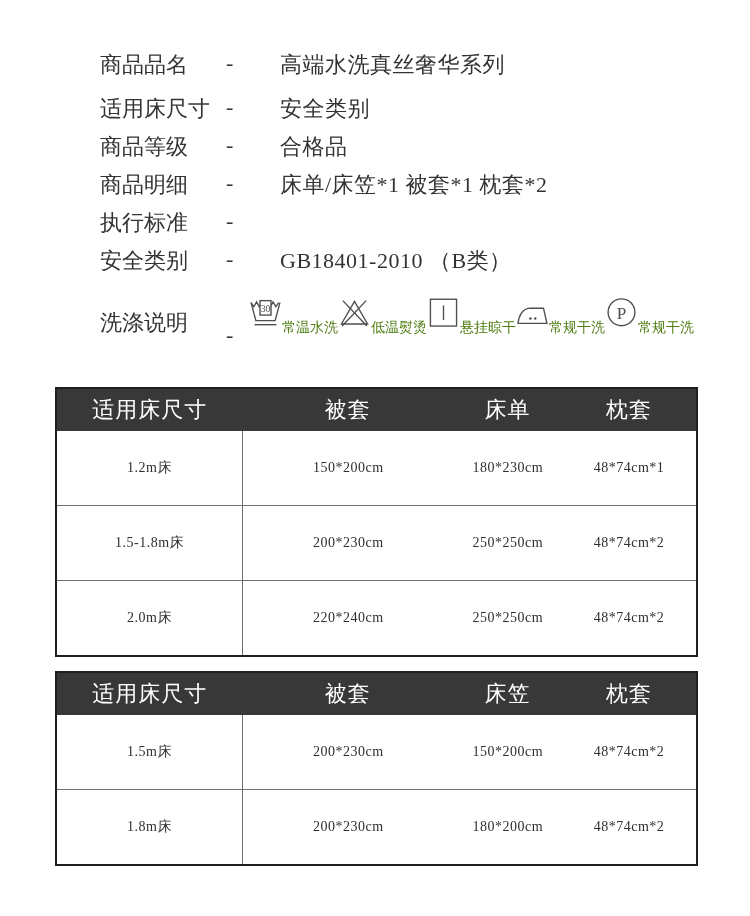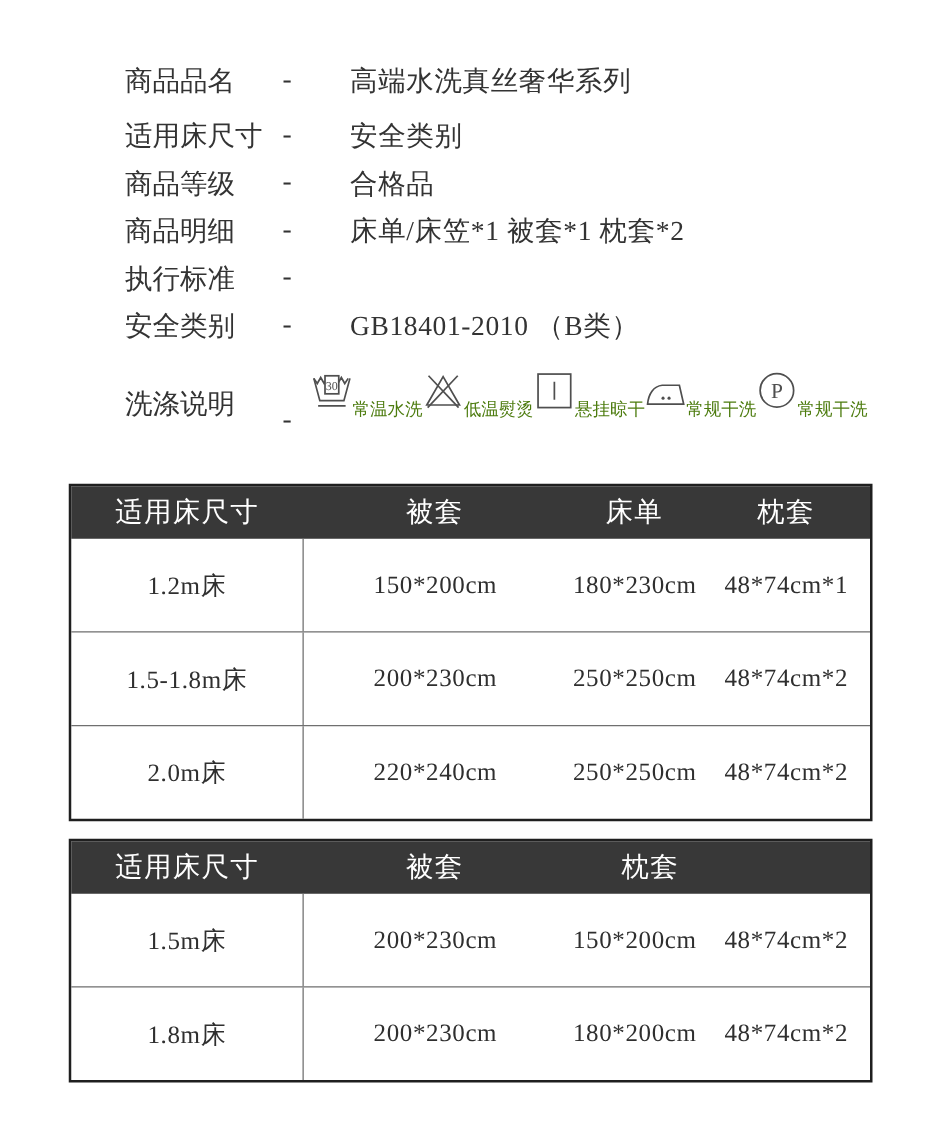--- a/index.html
+++ b/index.html
@@ -31,21 +31,21 @@
   .size-table { position:absolute; left:55px; width:639px; border:2px solid #1f1f1f; background:#ffffff; }
   .size-table .thead { display:flex; height:42px; background:#383838; }
   .size-table .th {
     display:flex; align-items:center; justify-content:center;
     color:#ffffff; font-size:22px; letter-spacing:1px;
   }
   .size-table .tr { display:flex; height:74px; }
   .size-table .tr + .tr { border-top:1px solid #6f6f6f; }
   .size-table .td {
     display:flex; align-items:center; justify-content:center;
-    font-size:20px; color:#2f2f2f; letter-spacing:0.5px;
+    font-size:14px; color:#2f2f2f; letter-spacing:0.5px;
   }
   .size-table .tr .col1 { border-right:1px solid #6f6f6f; }
   .col1 { width:29%; }
   .col2 { width:33%;text-align:center; }
   .col3 { width:17%; }
   .col4 { width:21%; }
 </style>
 </head>
 <body>
 
@@ -157,20 +157,21 @@
       <div class="td col2">220*240cm</div>
       <div class="td col3">250*250cm</div>
       <div class="td col4">48*74cm*2</div>
     </div>
   </div>
 
   <div class="size-table" style="top:671px">
     <div class="thead">
       <div class="th col1">适用床尺寸</div>
       <div class="th col2">被套</div>
+      <div class="th col3">床笠</div>
       <div class="th col4">枕套</div>
     </div>
     <div class="tr">
       <div class="td col1">1.5m床</div>
       <div class="td col2">200*230cm</div>
       <div class="td col3">150*200cm</div>
       <div class="td col4">48*74cm*2</div>
     </div>
     <div class="tr">
       <div class="td col1">1.8m床</div>

